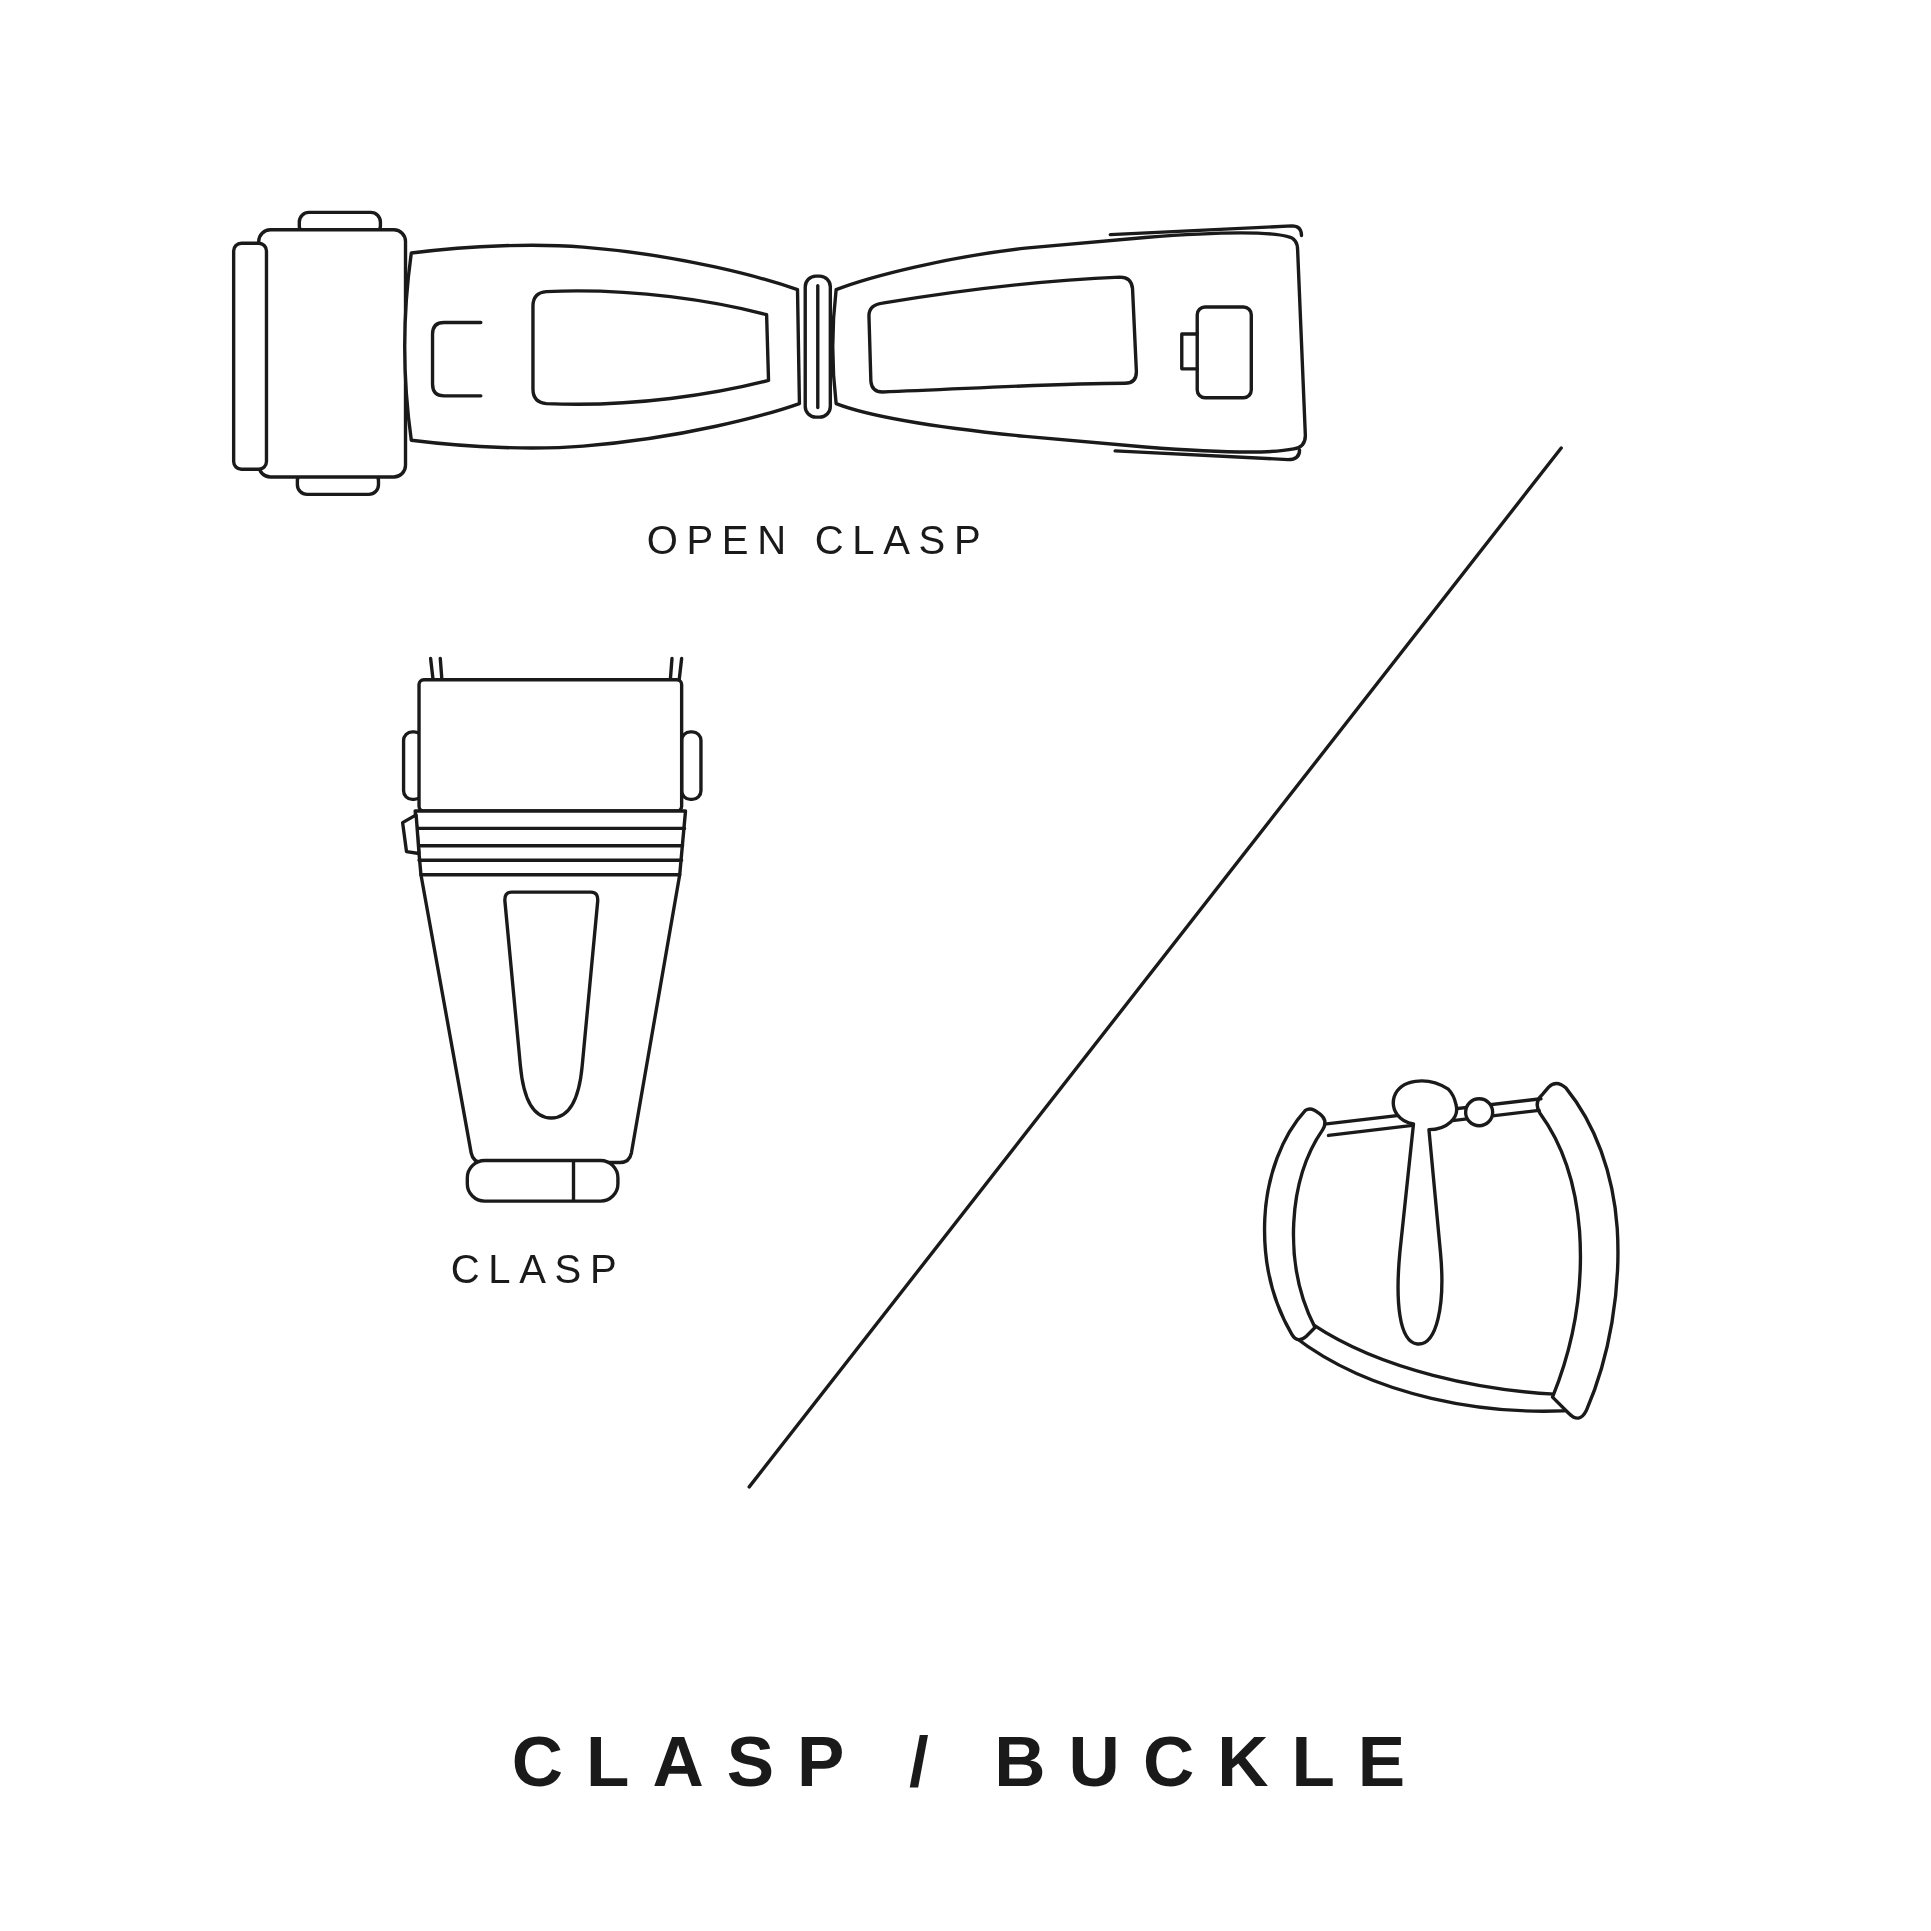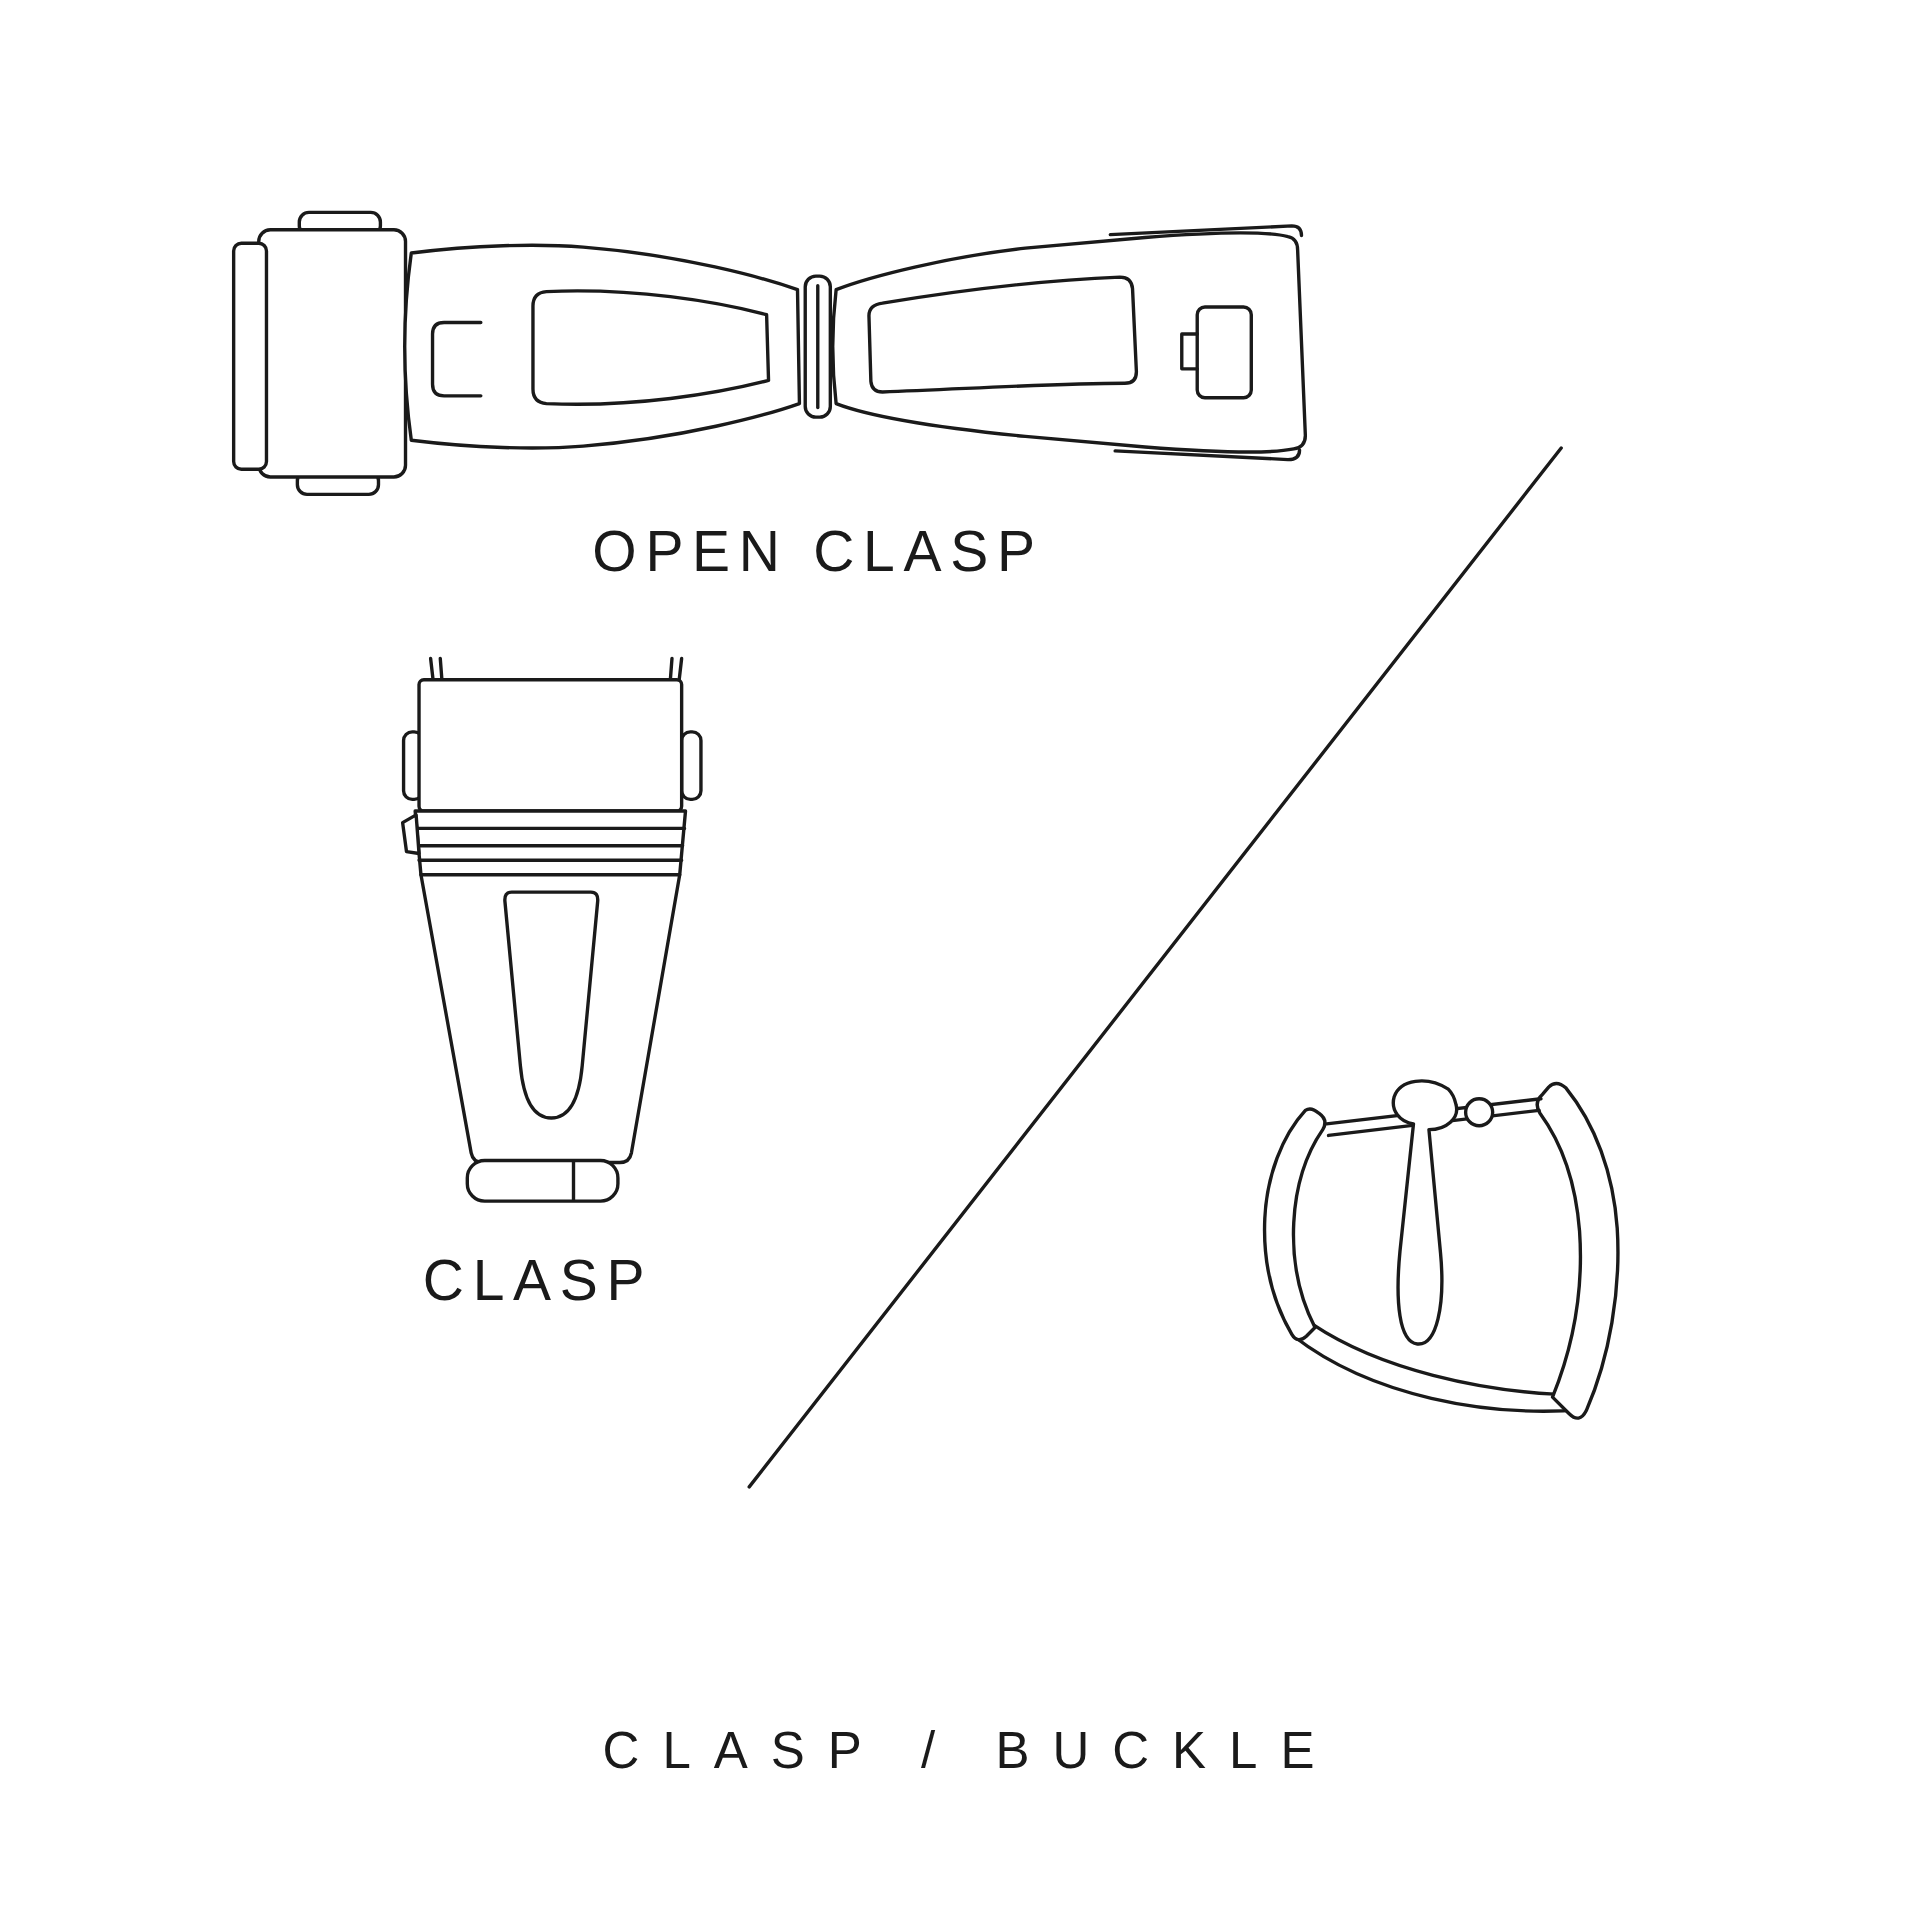--- a/index.html
+++ b/index.html
@@ -25,27 +25,27 @@
   }
   svg.art .filled{fill:#ffffff;}
   .label{
     position:absolute;
     transform:translateX(-50%);
     color:var(--text);
     white-space:nowrap;
     font-weight:400;
   }
   .caption{
-    font-size:57px;
+    font-size:40px;
     letter-spacing:8.7px;
   }
   .title{
-    font-size:51px;
+    font-size:71px;
     letter-spacing:23px;
-    font-weight:400;
+    font-weight:700;
   }
 </style>
 </head>
 <body>
 
 <div class="canvas">
 
   <svg class="art" width="1931" height="1931" viewBox="0 0 2000 2000">
 
     <g>

